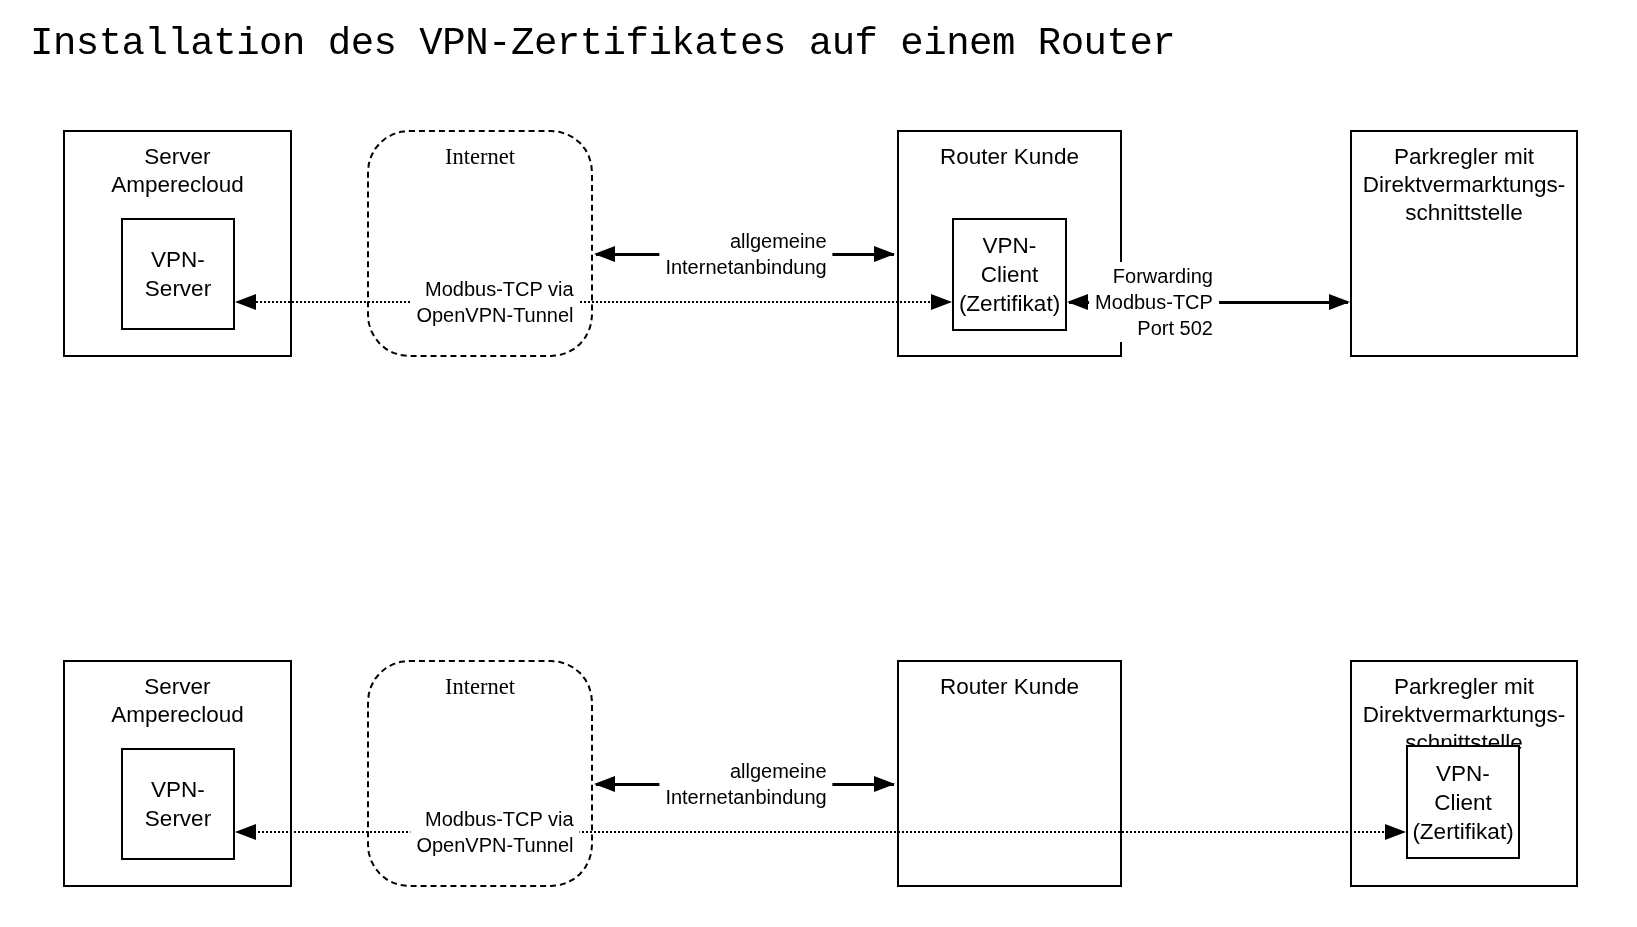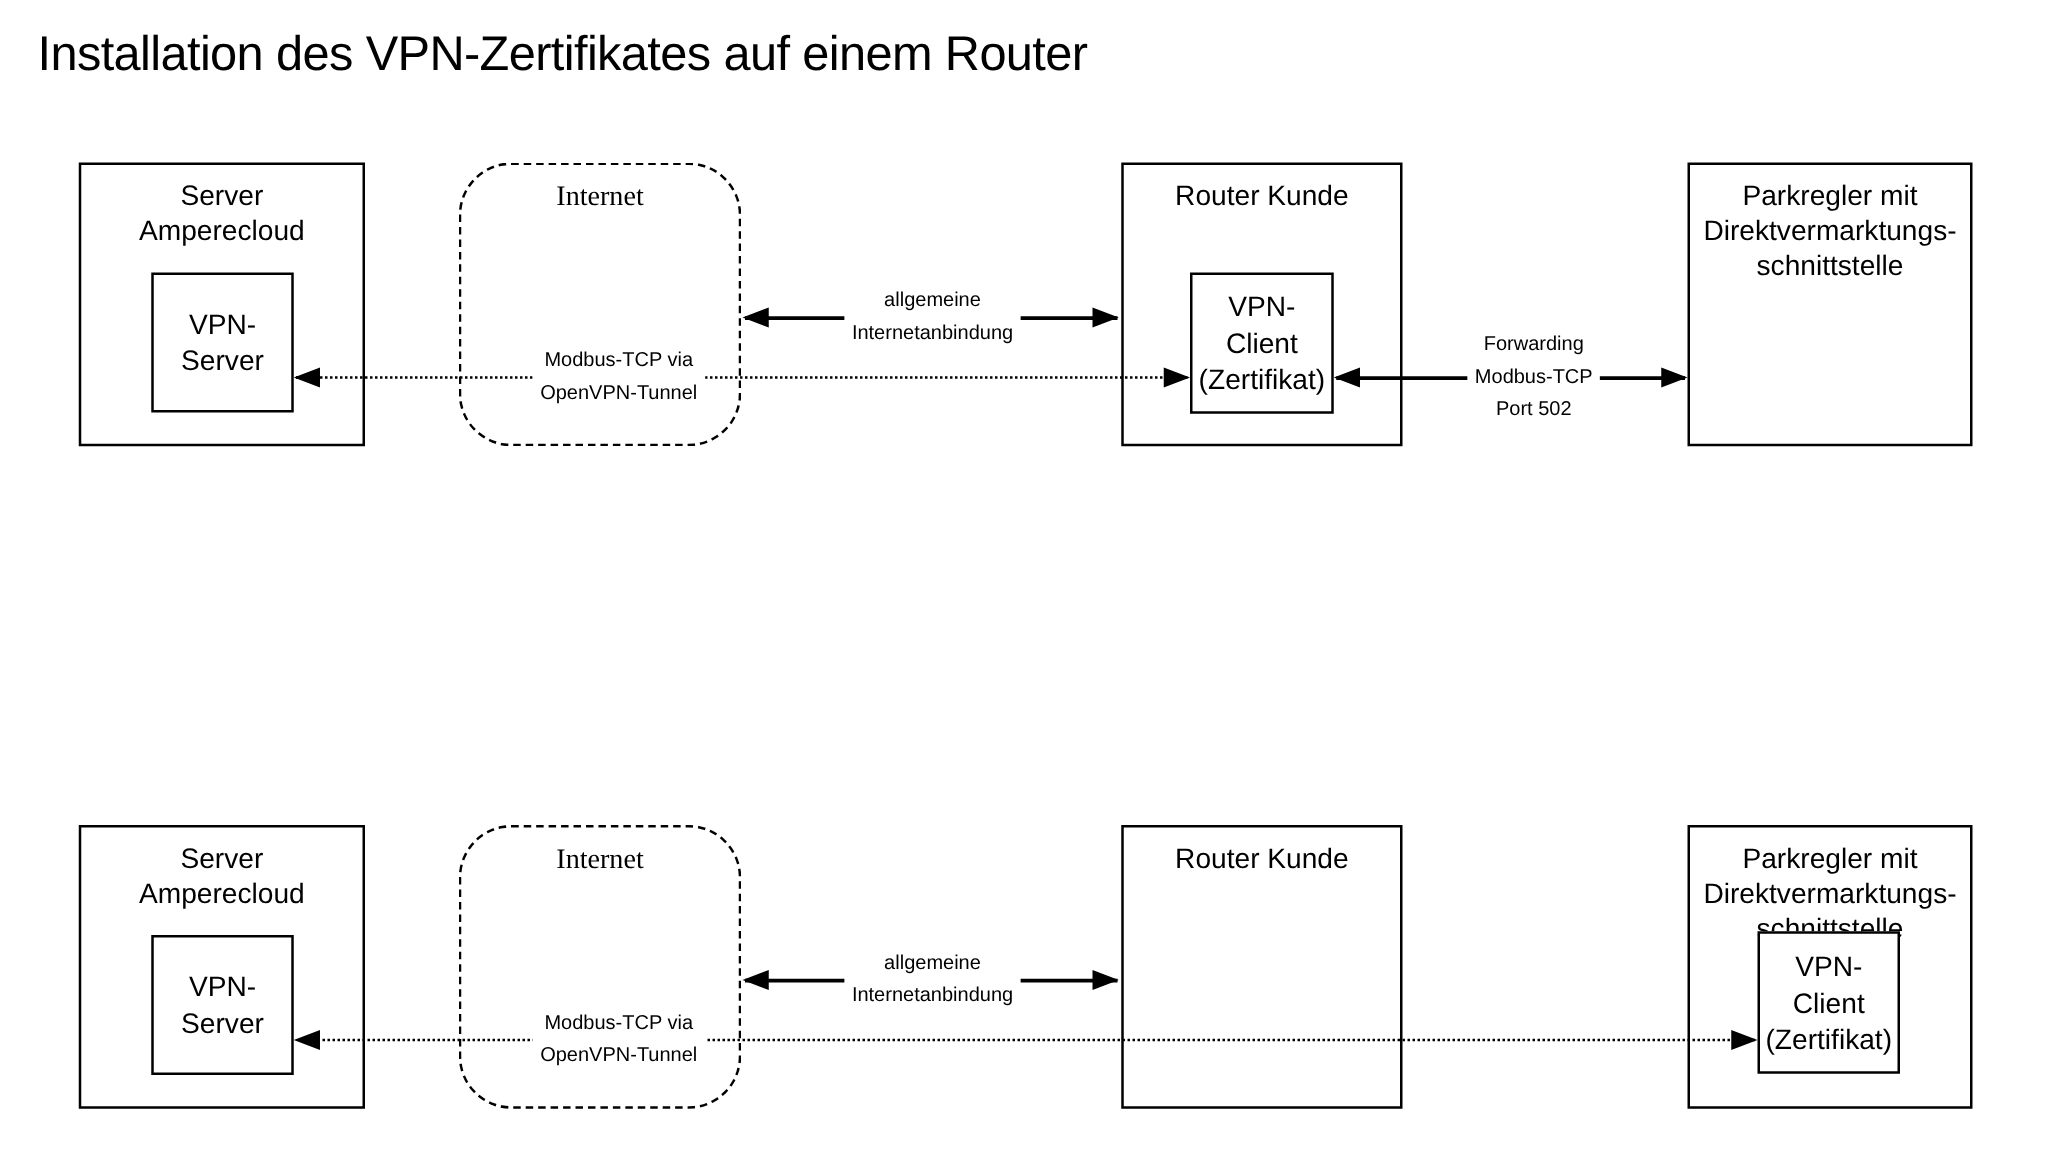--- a/index.html
+++ b/index.html
@@ -14,20 +14,21 @@
     background:var(--bg);
     overflow:hidden;
     font-family:"Liberation Sans", sans-serif;
     color:var(--text);
   }
   .diagram{position:absolute;left:0;width:1637px;height:460px;}
   .diagram-title{
     position:absolute;left:30px;top:22px;
     font-size:39px;font-weight:400;letter-spacing:-0.5px;
     white-space:nowrap;
+    font-family:Liberation Mono, monospace;
   }
   .node{
     position:absolute;
     border:2.5px solid var(--stroke);
     background:var(--bg);
     box-sizing:border-box;
     display:flex;flex-direction:column;align-items:center;
   }
   .node.dashed{
     border:2.5px dashed var(--stroke);
@@ -54,22 +55,22 @@
   .line.solid{border-top:3px solid var(--stroke);}
   .line.dotted{border-top:2.5px dotted var(--stroke);}
   .ah{position:absolute;width:0;height:0;
       border-top:8px solid transparent;
       border-bottom:8px solid transparent;}
   .ah.left{border-right:21px solid var(--stroke);}
   .ah.right{border-left:21px solid var(--stroke);}
   .edge-label{
     position:absolute;transform:translate(-50%,-50%);
     background:var(--bg);
-    font-size:16px;line-height:26px;
-    text-align:center;white-space:nowrap;
+    font-size:20px;line-height:26px;
+    text-align:right;white-space:nowrap;
     padding:1px 6px;
   }
 </style>
 </head>
 <body>
 
 <div class="canvas">
 
   <section class="diagram" style="top:0;">
     <div class="diagram-title">Installation des VPN-Zertifikates auf einem Router</div>
@@ -122,21 +123,21 @@
     <div class="ah left" style="left:235px;top:294px;"></div>
     <div class="ah right" style="left:931px;top:294px;"></div>
     <div class="edge-label" style="left:495px;top:302px;">
       <div>Modbus-TCP via</div>
       <div>OpenVPN-Tunnel</div>
     </div>
 
     <div class="line solid" style="left:1069px;top:300.5px;width:279px;"></div>
     <div class="ah left" style="left:1067px;top:294px;"></div>
     <div class="ah right" style="left:1329px;top:294px;"></div>
-    <div class="edge-label" style="left:1227px;top:302px;">
+    <div class="edge-label" style="left:1154px;top:302px;">
       <div>Forwarding</div>
       <div>Modbus-TCP</div>
       <div>Port 502</div>
     </div>
   </section>
 
   <section class="diagram" style="top:530px;">
 
     <div class="node" style="left:63px;top:130px;width:229px;height:227px;">
       <div class="node-label">

